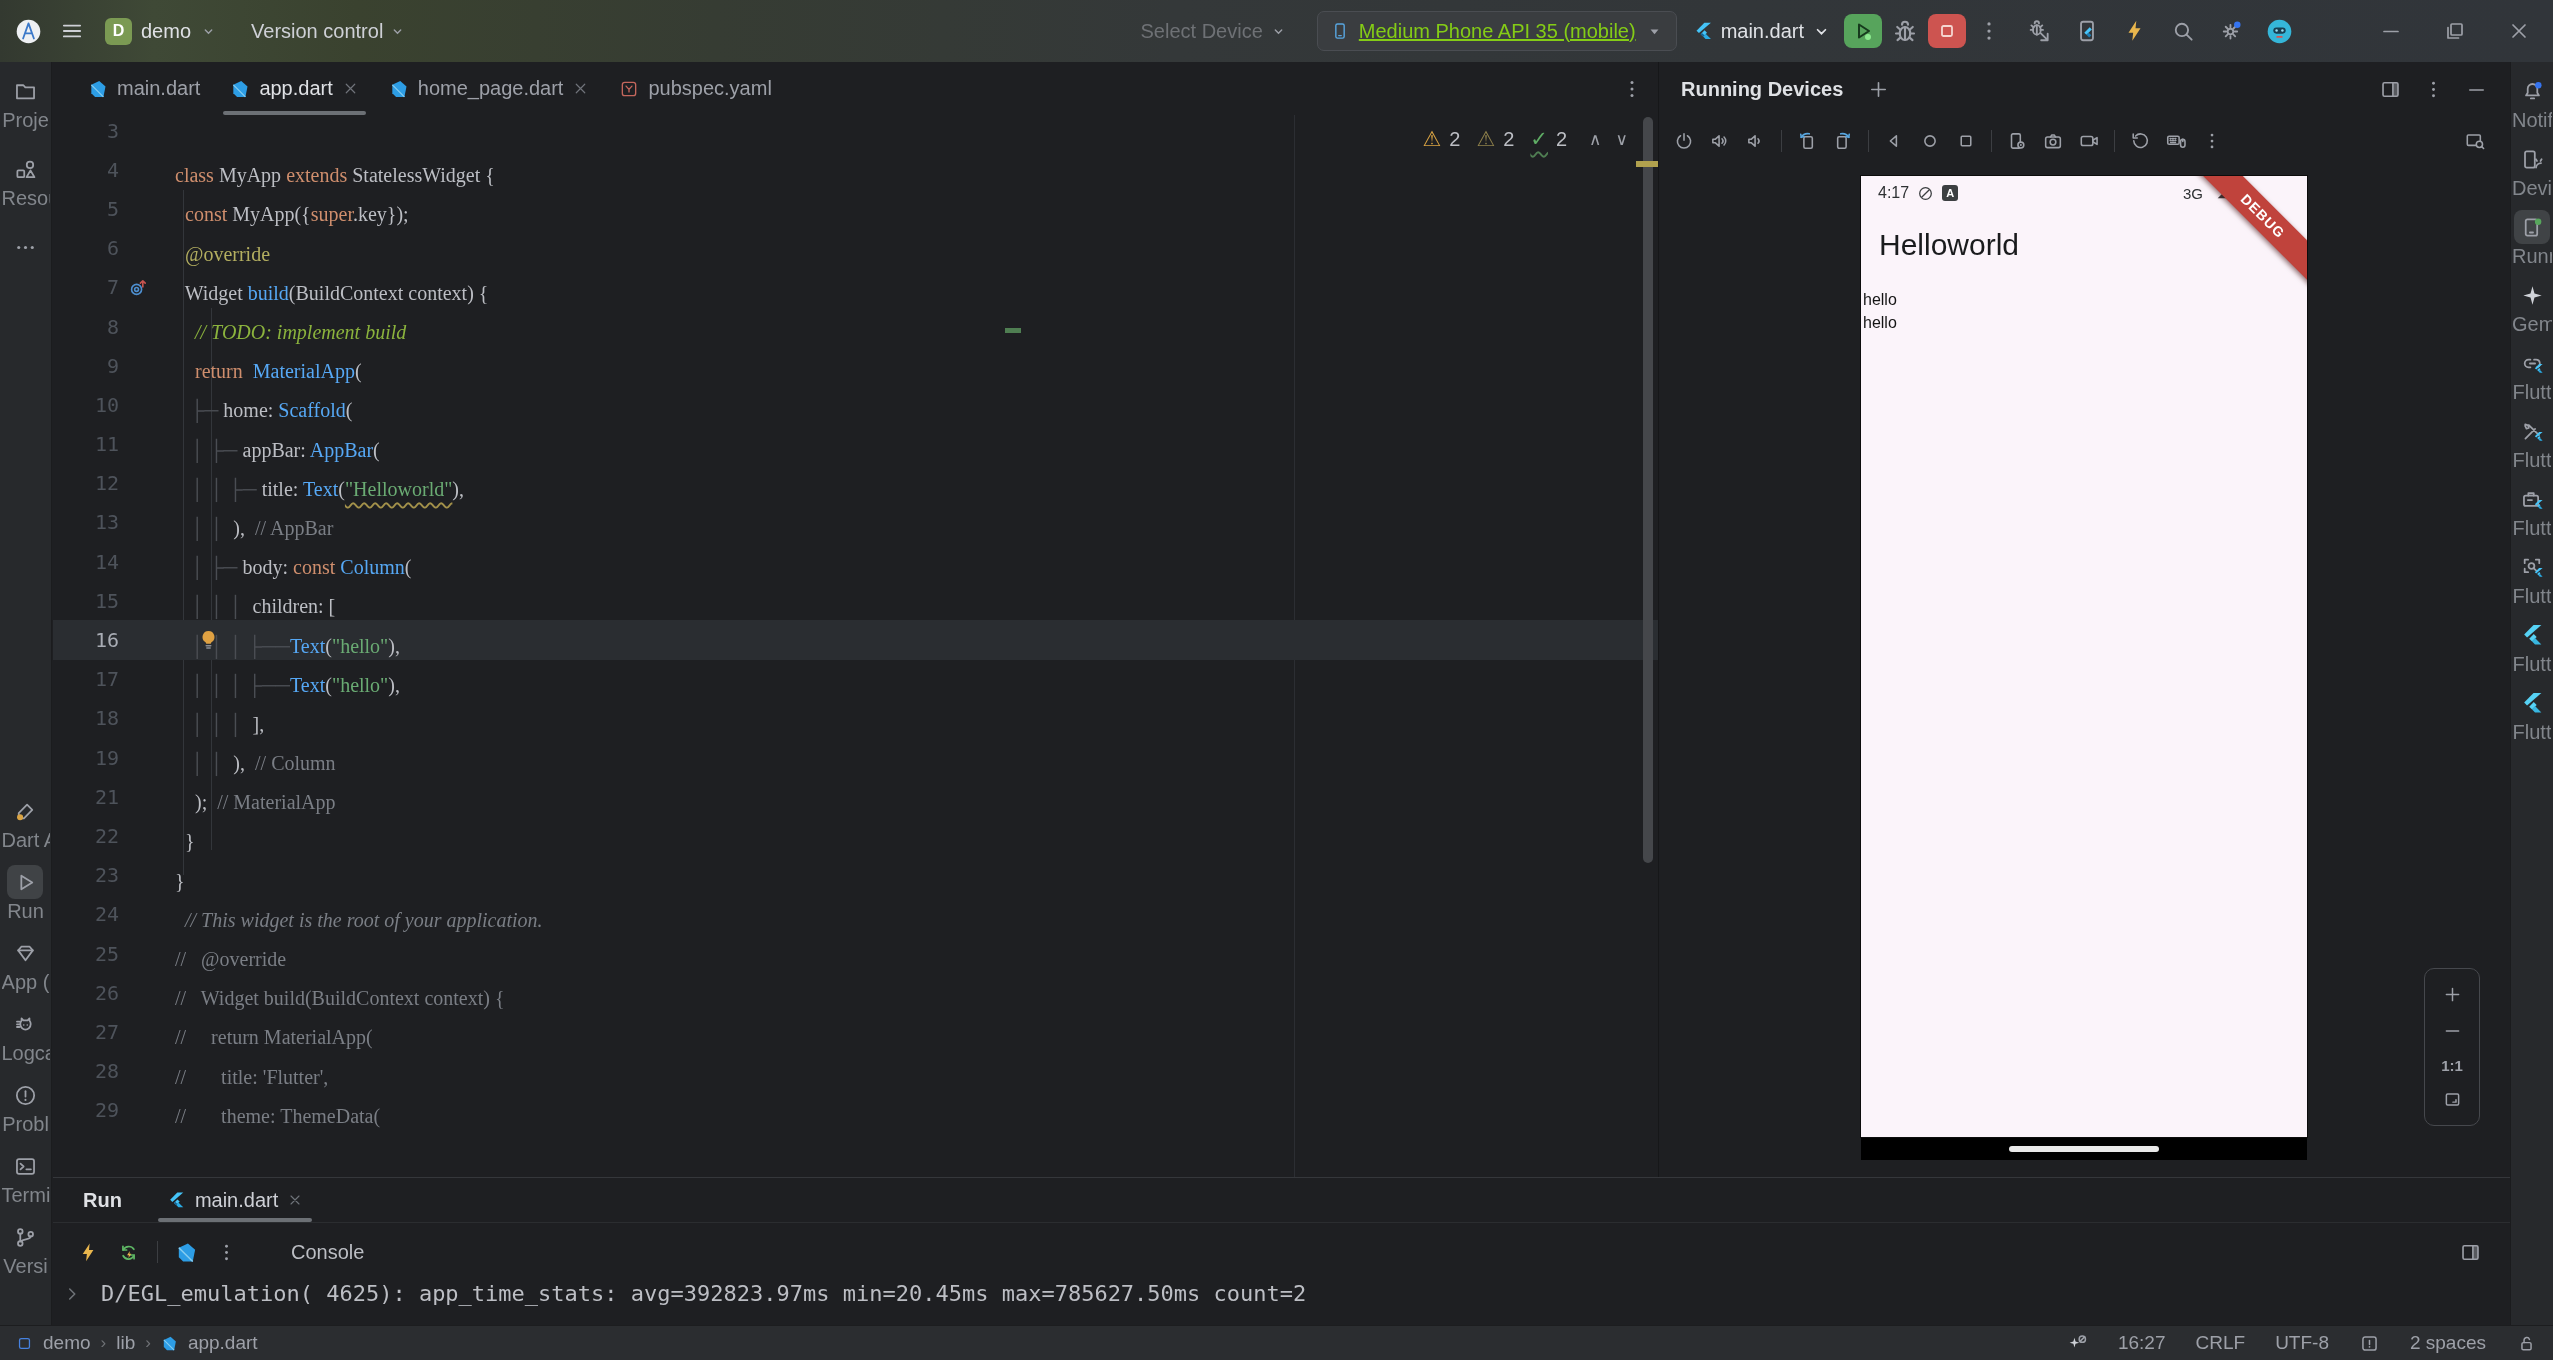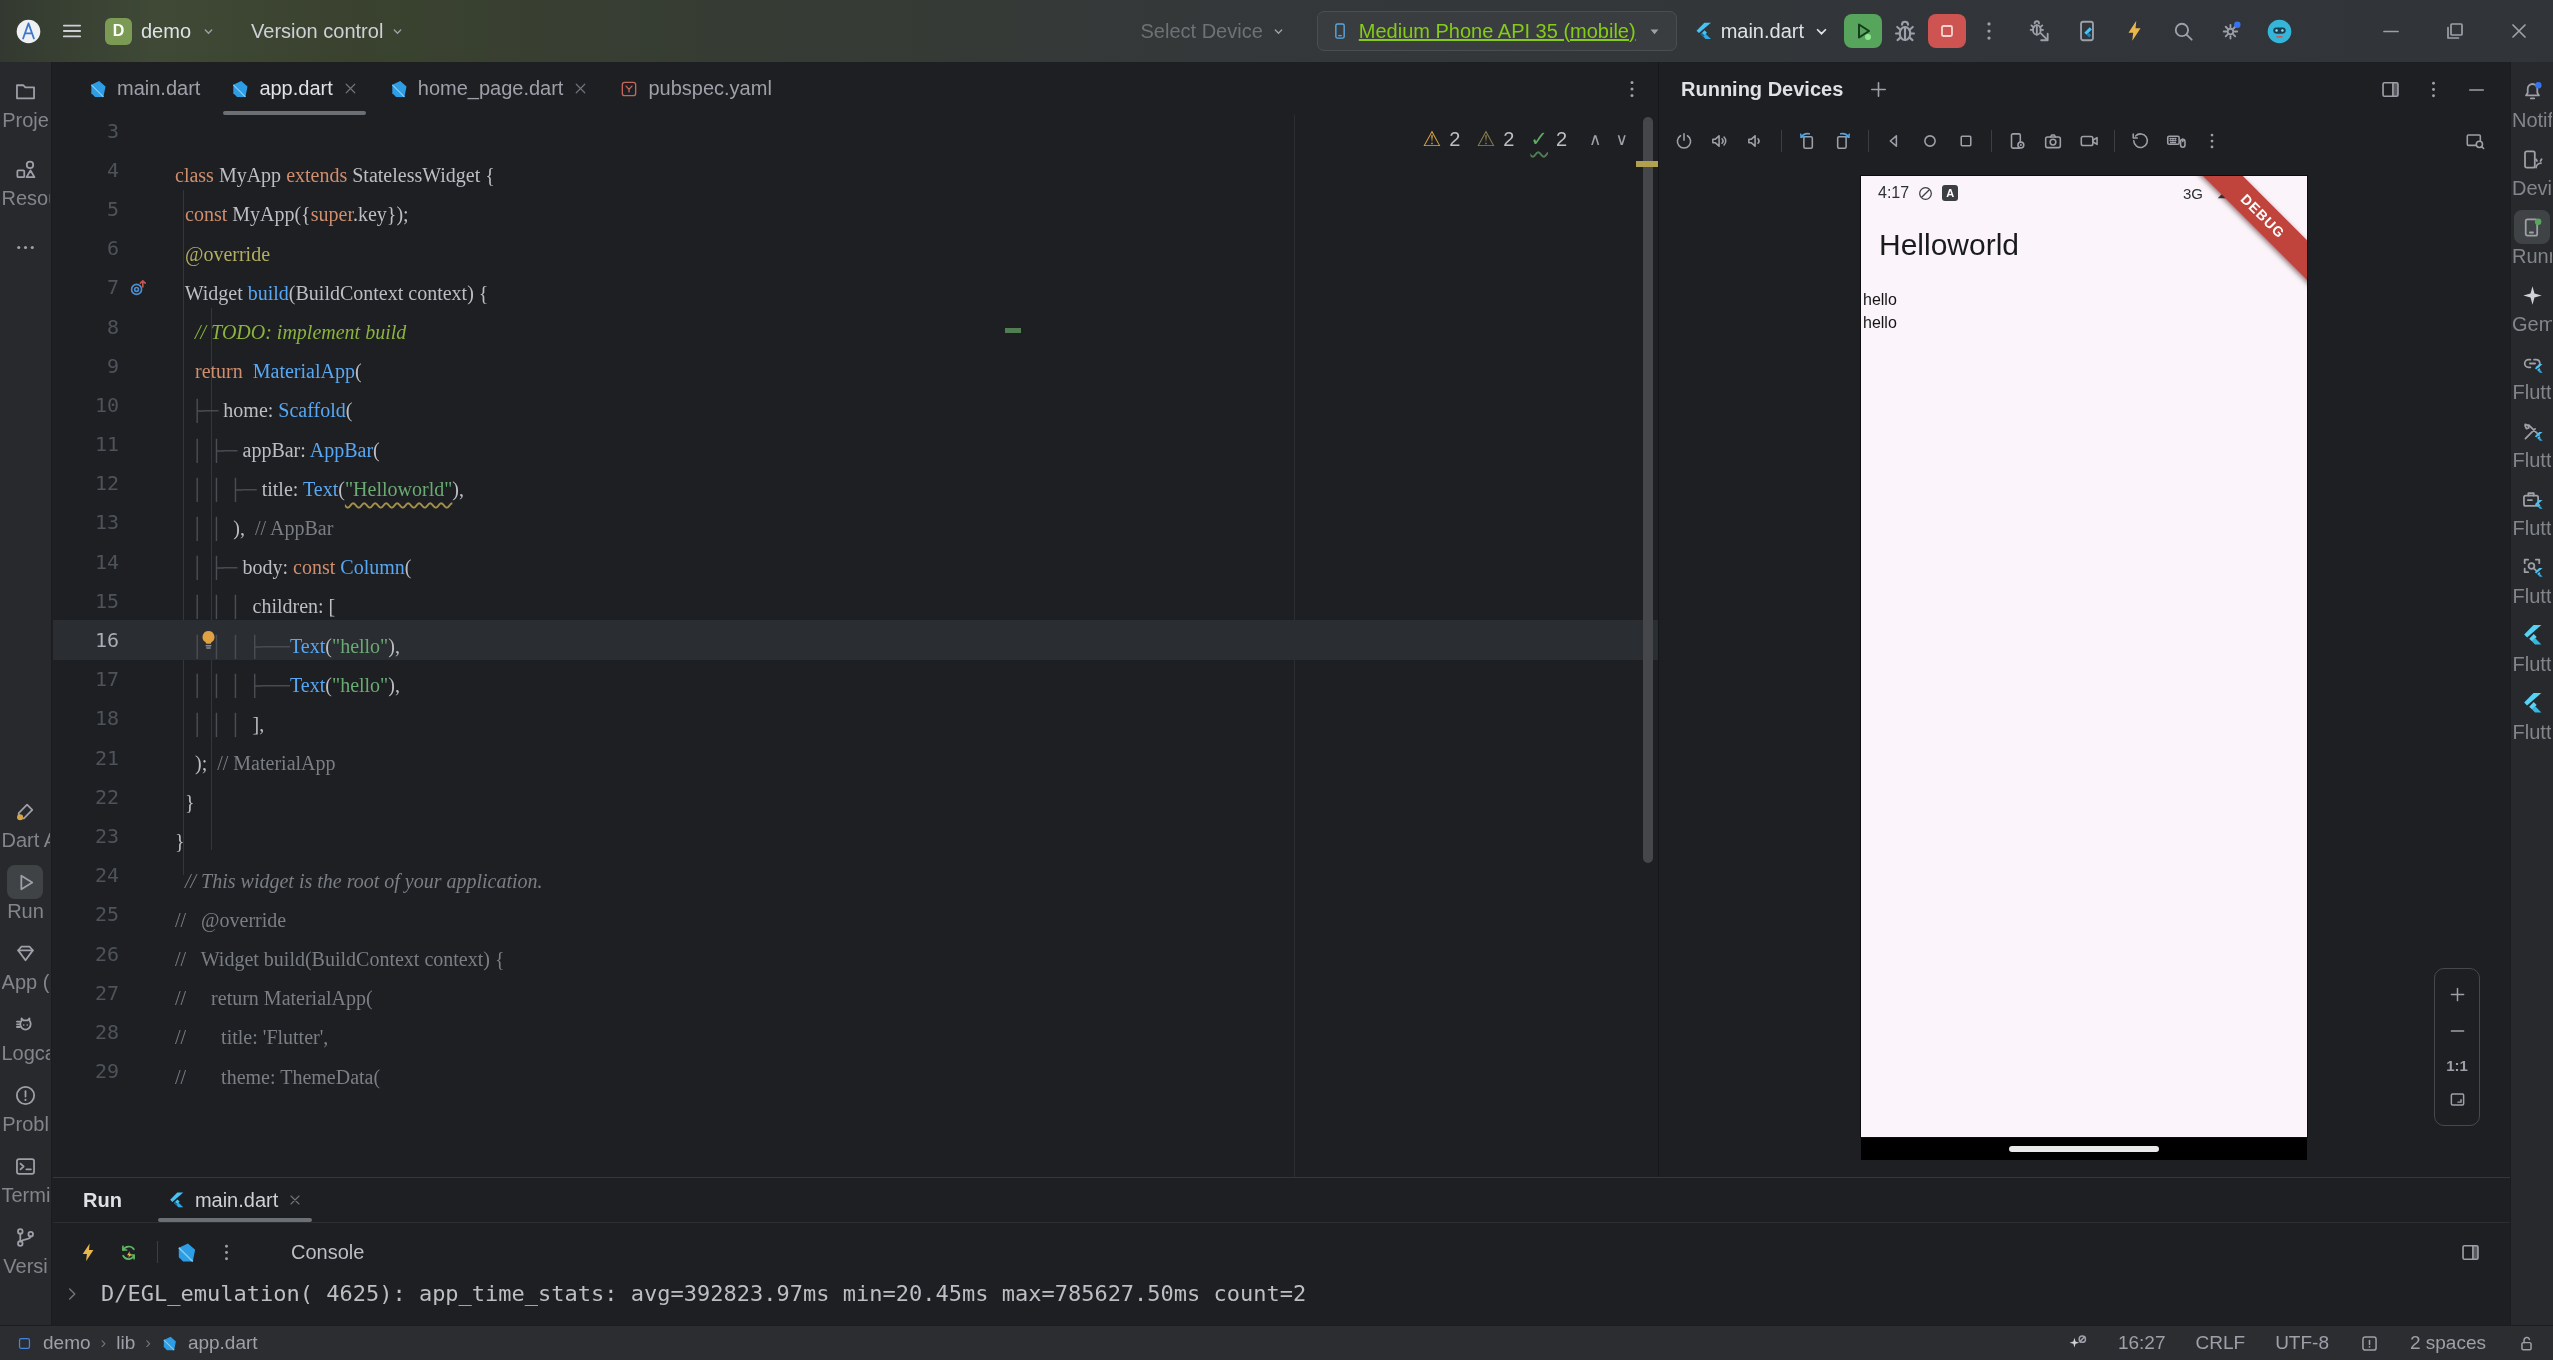--- a/index.html
+++ b/index.html
@@ -127,21 +127,21 @@
   #p-status-right{margin-left:auto;display:flex;align-items:center;margin-right:40px;}
   #p-carrier{font-size:15px;color:#2e3133;margin-right:4px;}
   #debug-ribbon{position:absolute;top:26px;right:-54px;width:196px;height:28px;background:#c0433c;
                 transform:rotate(45deg);display:flex;align-items:center;justify-content:center;
                 color:#fff;font-size:14px;font-weight:bold;letter-spacing:1px;box-shadow:0 2px 5px rgba(60,10,10,.55);}
   #p-title{margin:26px 0 0 18px;font-size:30px;color:#1a1b1d;}
   #p-body{margin-top:26px;padding-left:2px;}
   #p-body div{font-size:16px;line-height:23px;color:#141414;}
   #phone-nav{height:23px;background:#000;display:flex;align-items:center;justify-content:center;}
   #phone-nav div{width:150px;height:6px;border-radius:3px;background:#e9e9e9;}
-  #zoom-ctrl{position:absolute;right:30px;top:802px;width:46px;height:158px;border:1px solid #46484d;border-radius:10px;
+  #zoom-ctrl{position:absolute;right:30px;top:802px;width:56px;height:158px;border:1px solid #46484d;border-radius:10px;
              display:flex;flex-direction:column;align-items:center;justify-content:space-evenly;box-sizing:border-box;}
   #zoom-ctrl .ic{width:21px;height:21px;color:#9da0a8;}
   #zoom-11{font-size:15px;font-weight:bold;color:#9da0a8;}
 
   
   #console{position:absolute;left:53px;top:1177px;width:2457px;height:148px;background:#1e1f22;border-top:1px solid #35373b;box-sizing:border-box;}
   #con-row1{height:44px;display:flex;align-items:center;padding-left:30px;border-bottom:1px solid #2b2d30;}
   #con-label{font-size:20px;font-weight:bold;color:#dfe1e5;}
   #con-tab{position:relative;height:44px;display:flex;align-items:center;gap:9px;margin-left:40px;padding:0 5px;}
   #con-tab .ic{width:19px;height:19px;}
@@ -608,20 +608,25 @@
           </div>
           <div class="crow">
             <div class="ln">17</div>
             <div class="mark"></div>
             <div class="code"><span class="tk-g">   │ │ │ ├──</span><span class="tk-cls">Text</span><span class="tk-p">(</span><span class="tk-str">"hello"</span><span class="tk-p">),</span></div>
           </div>
           <div class="crow">
             <div class="ln">18</div>
             <div class="mark"></div>
             <div class="code"><span class="tk-g">   │ │ │  </span><span class="tk-p">],</span></div>
+          </div>
+          <div class="crow">
+            <div class="ln">19</div>
+            <div class="mark"></div>
+            <div class="code"><span class="tk-g">   │ │  </span><span class="tk-p">),  </span><span class="tk-cmt">// Column</span></div>
           </div>
           <div class="crow">
             <div class="ln">21</div>
             <div class="mark"></div>
             <div class="code"><span class="tk-p">    );  </span><span class="tk-cmt">// MaterialApp</span></div>
           </div>
           <div class="crow">
             <div class="ln">22</div>
             <div class="mark"></div>
             <div class="code"><span class="tk-p">  }</span></div>

